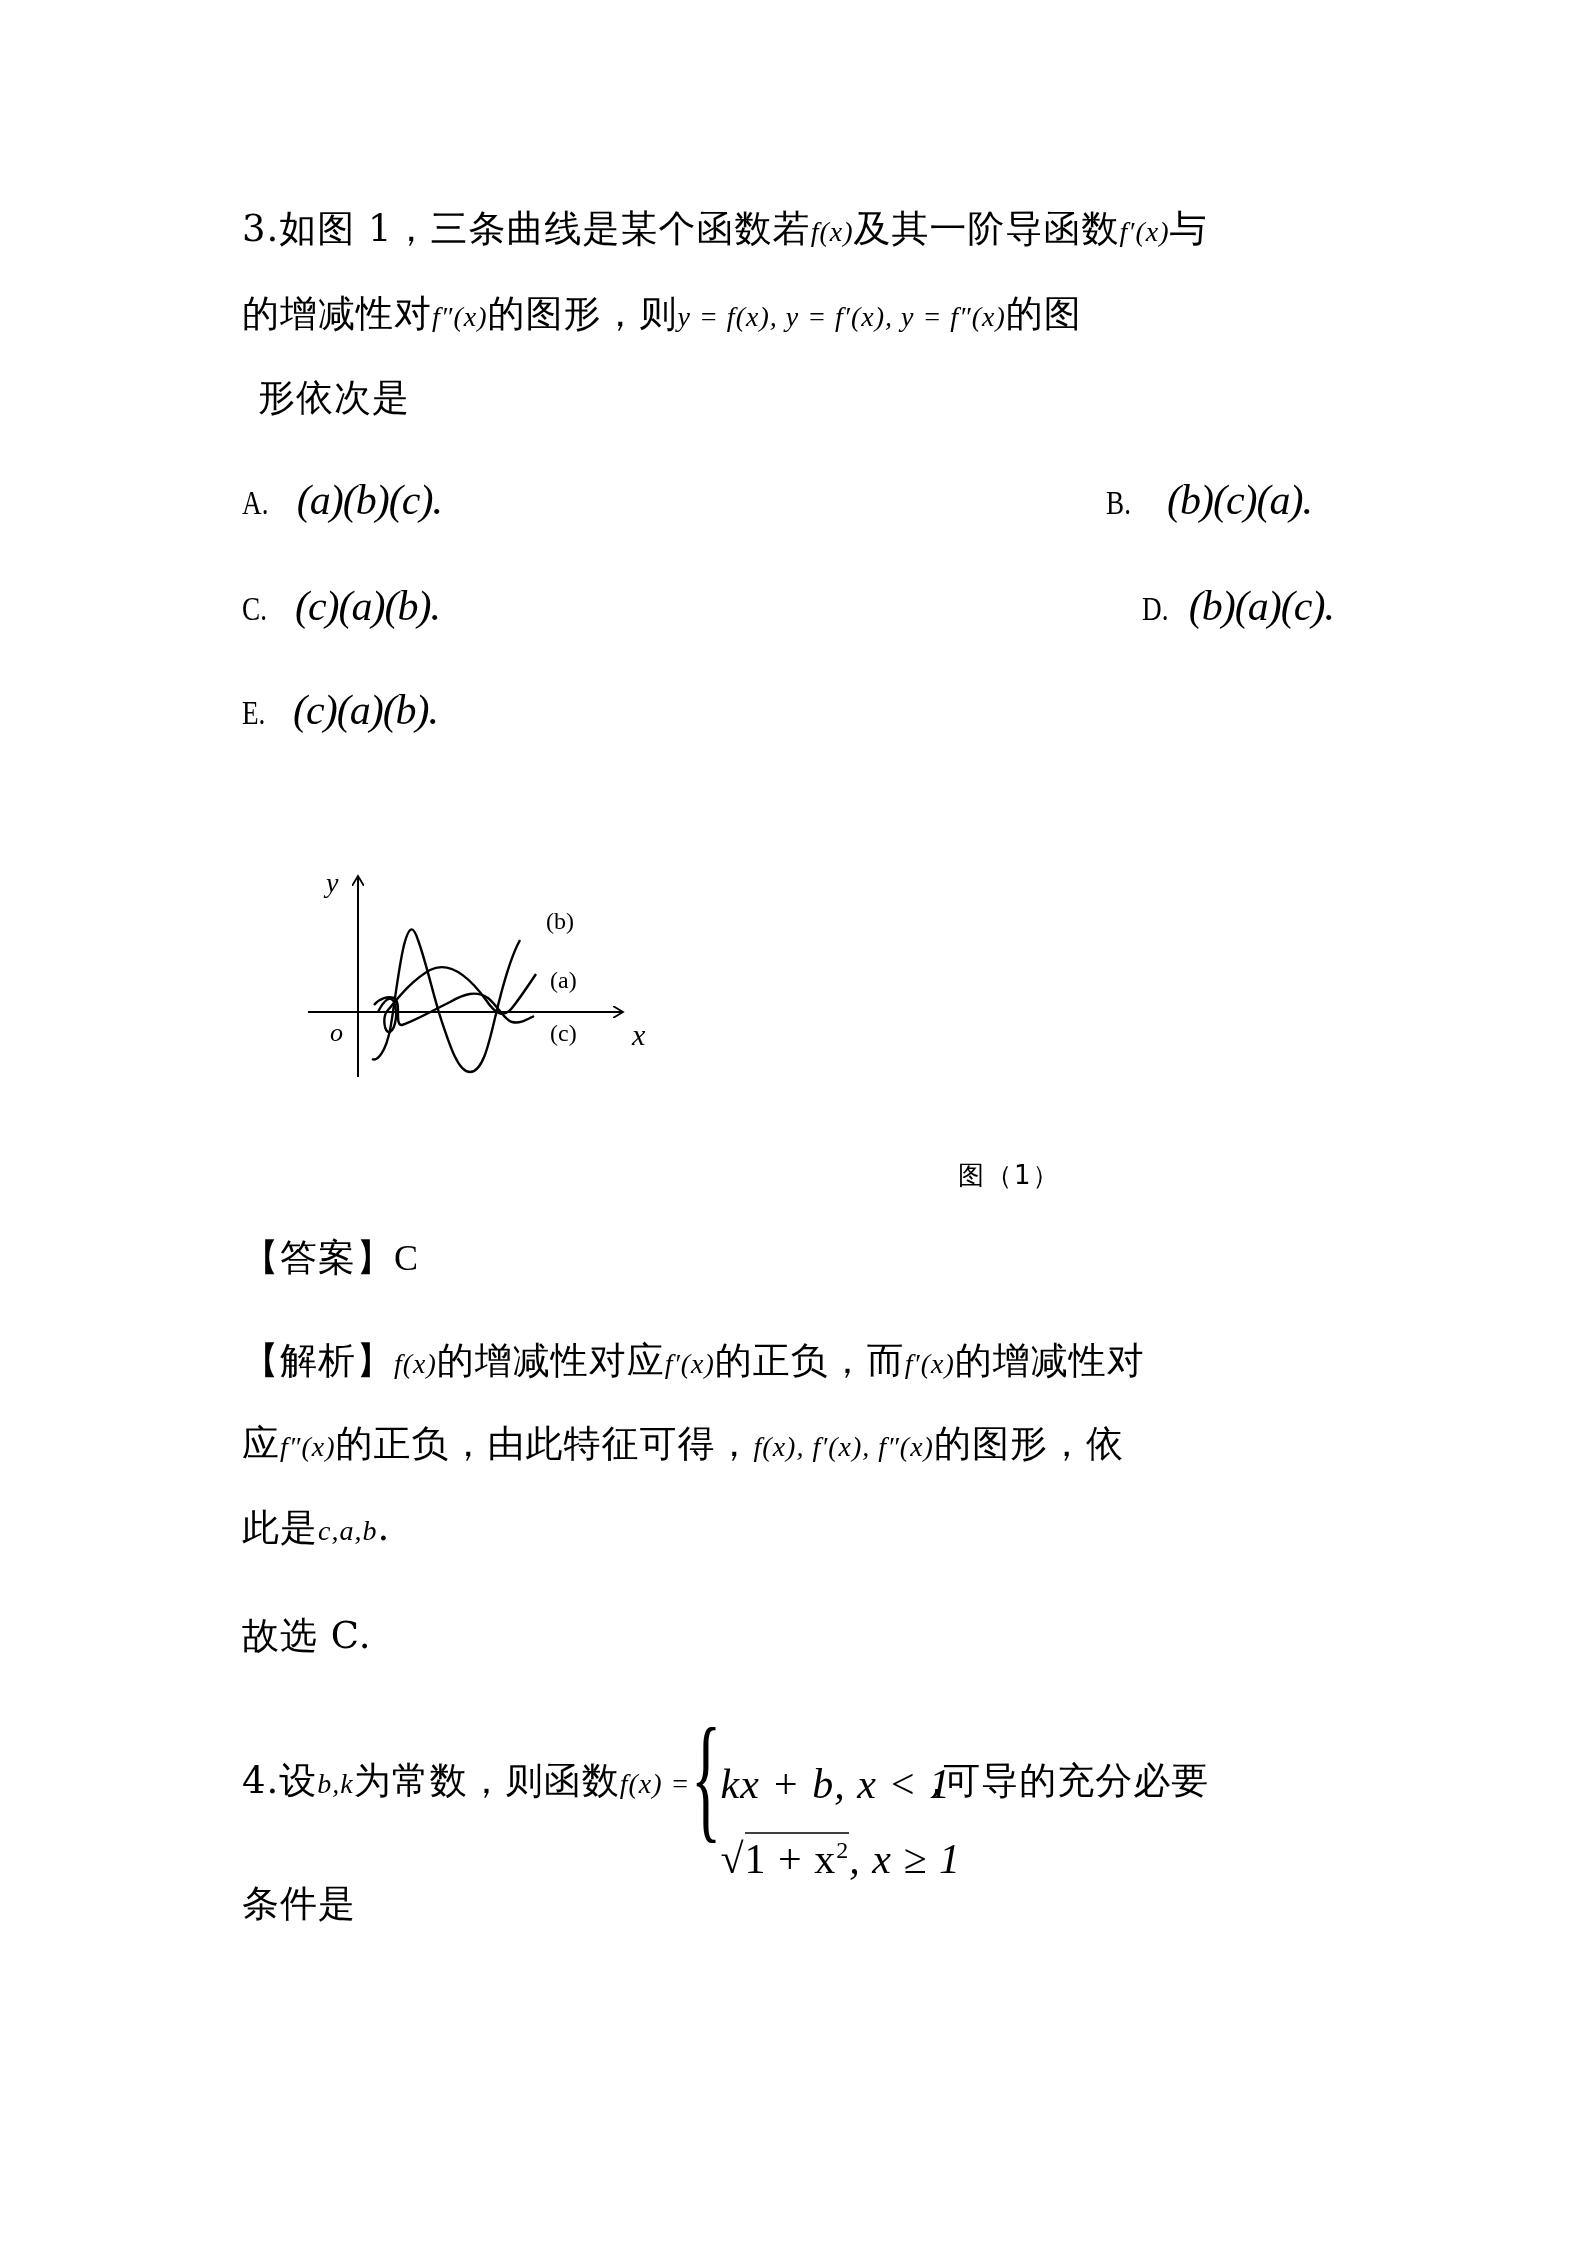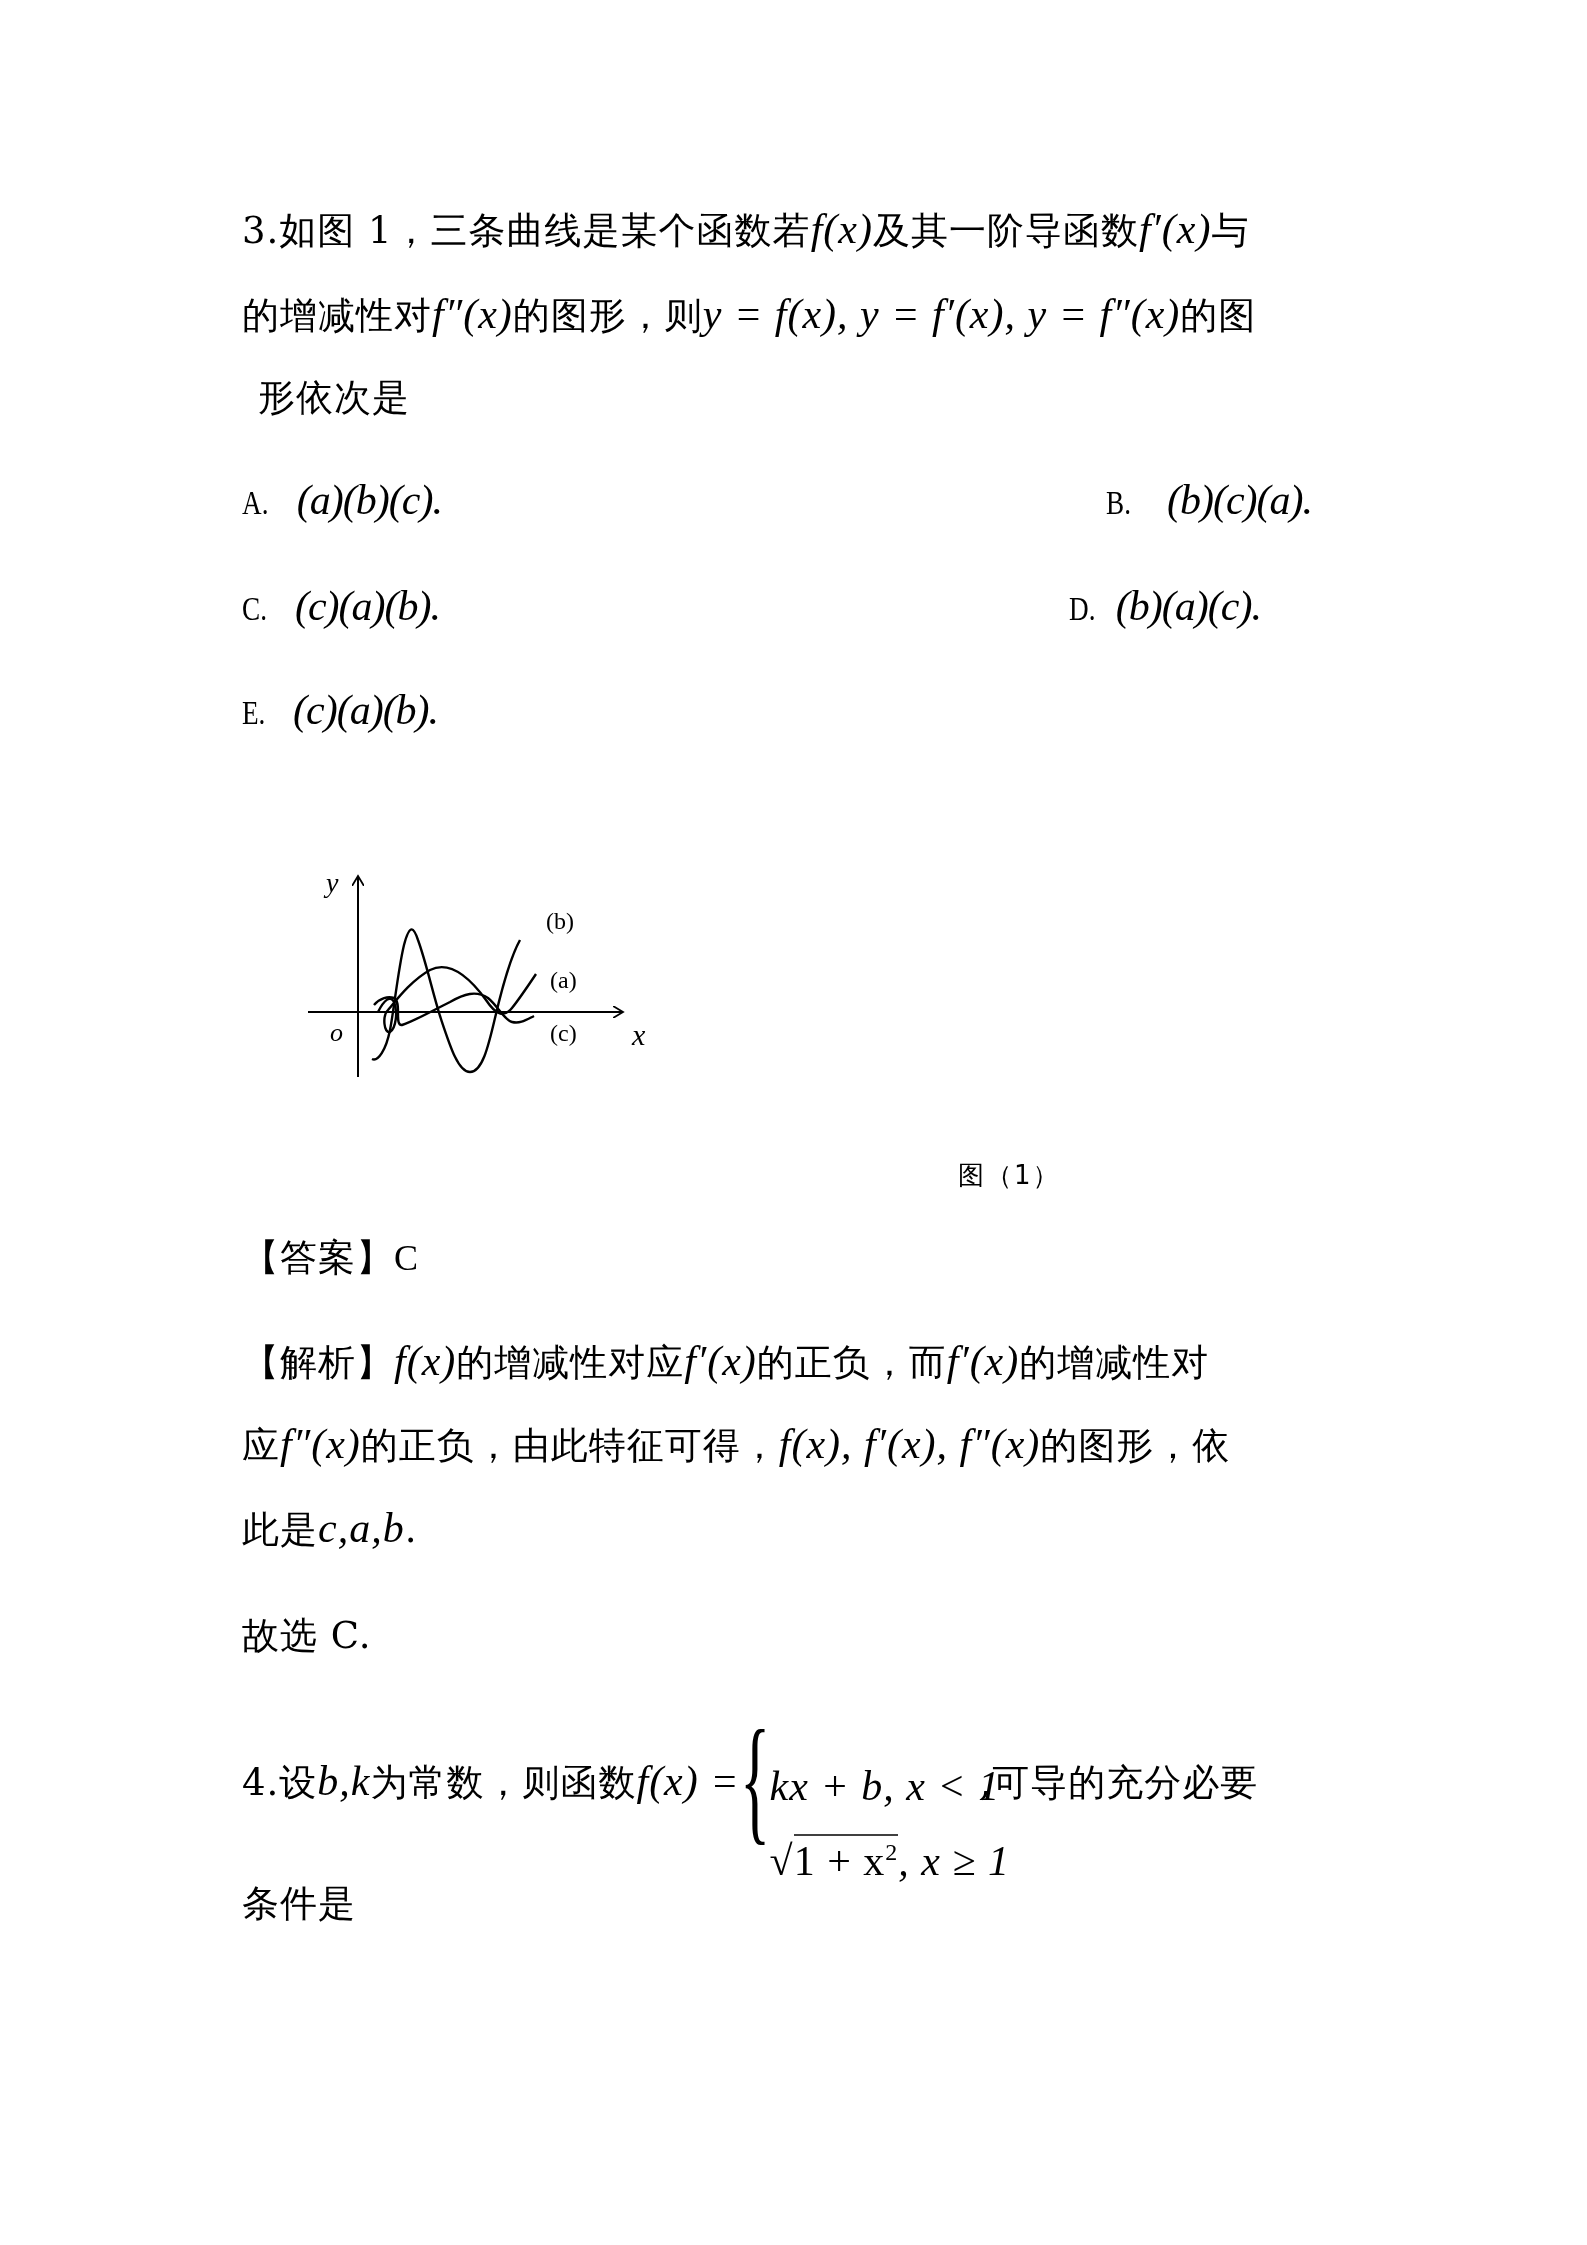--- a/index.html
+++ b/index.html
@@ -19,21 +19,21 @@
       position: absolute;
       left: 242px;
       font-size: 37px;
       line-height: 48px;
       white-space: nowrap;
       letter-spacing: 1px;
     }
     .m {
       font-family: "Liberation Serif", "DejaVu Serif", serif;
       font-style: italic;
-      font-size: 42px;
+      font-size: 28px;
     }
     .mr {
       font-family: "Liberation Serif", "DejaVu Serif", serif;
       font-size: 42px;
     }
     .opt {
       position: absolute;
       font-size: 37px;
       line-height: 40px;
       white-space: nowrap;
@@ -133,21 +133,21 @@
   <span class="val" style="margin-left:10px;">(a)(b)(c).</span>
 </div>
 <div class="opt" style="left:1106px; top:480px;">
   <span class="lbl">B.</span>
   <span class="val" style="margin-left:18px;">(b)(c)(a).</span>
 </div>
 <div class="opt" style="left:242px; top:586px;">
   <span class="lbl">C.</span>
   <span class="val" style="margin-left:10px;">(c)(a)(b).</span>
 </div>
-<div class="opt" style="left:1069px; top:586px;">
+<div class="opt" style="left:1142px; top:586px;">
   <span class="lbl">D.</span>
   <span class="val" style="margin-left:2px;">(b)(a)(c).</span>
 </div>
 <div class="opt" style="left:242px; top:690px;">
   <span class="lbl">E.</span>
   <span class="val" style="margin-left:10px;">(c)(a)(b).</span>
 </div>
 
 <svg id="graph" viewBox="0 0 380 240">
   <defs>

